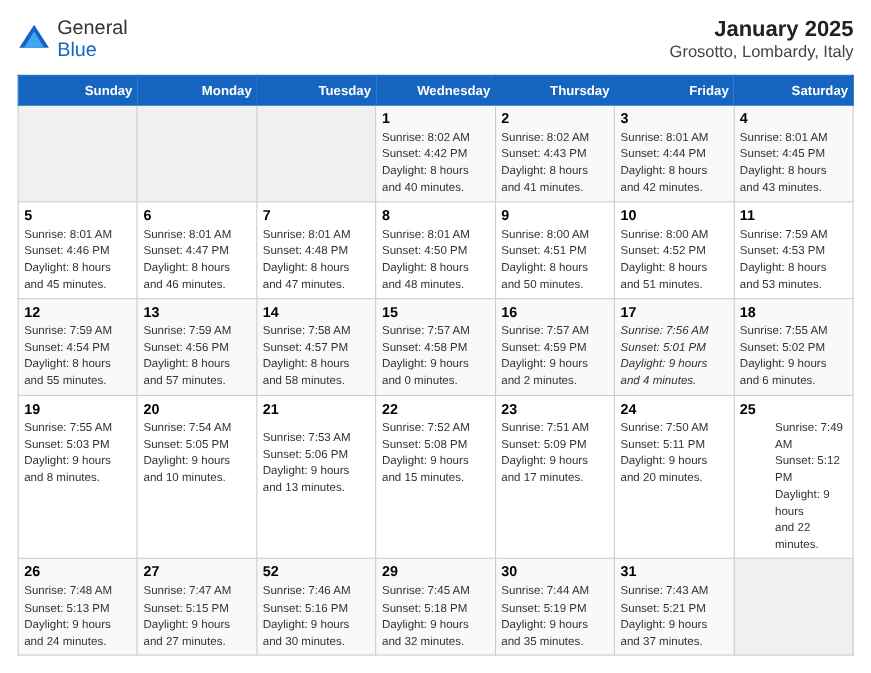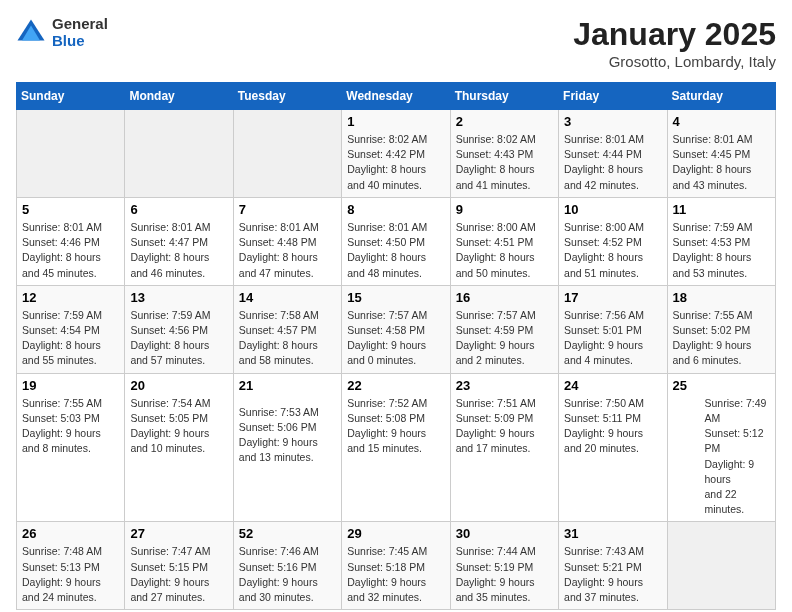--- a/index.html
+++ b/index.html
@@ -15,52 +15,52 @@
       justify-content: space-between;
       align-items: flex-start;
       margin-bottom: 12px;
     }
     .logo {
       display: flex;
       align-items: center;
       gap: 6px;
     }
     .logo-text {
-      font-size: 15px;
-      font-weight: bold;
+      font-size: 18px;
+      font-weight: normal;
       line-height: 1.1;
     }
     .logo-general { color: #333; }
     .logo-blue { color: #1565c0; }
     .logo-icon {
       width: 30px;
       height: 30px;
     }
     .title-block {
       text-align: right;
     }
     .month-title {
-      font-size: 32px;
+      font-size: 20px;
       font-weight: bold;
       color: #222;
     }
     .location {
       font-size: 15px;
       color: #444;
     }
     table {
       width: 100%;
       border-collapse: collapse;
       font-size: 11px;
     }
     thead tr th {
       background: #1565c0;
       color: #fff;
       padding: 6px 4px;
-      text-align: left;
+      text-align: right;
       font-size: 12px;
       font-weight: bold;
       border: 1px solid #1565c0;
     }
     tbody tr td {
       border: 1px solid #ccc;
       vertical-align: top;
       padding: 4px 5px;
       min-height: 80px;
       height: 84px;
@@ -235,21 +235,21 @@
         </td>
         <td>
           <span class="day-num">16</span>
           <div class="day-info" style="white-space: pre-line;">Sunrise: 7:57 AM
 Sunset: 4:59 PM
 Daylight: 9 hours
 and 2 minutes.</div>
         </td>
         <td>
           <span class="day-num">17</span>
-          <div class="day-info" style="white-space: pre-line;">Sunrise: 7:56 AM
+          <div class="day-info" style="white-space: pre-line; font-style: italic;">Sunrise: 7:56 AM
 Sunset: 5:01 PM
 Daylight: 9 hours
 and 4 minutes.</div>
         </td>
         <td>
           <span class="day-num">18</span>
           <div class="day-info" style="white-space: pre-line;">Sunrise: 7:55 AM
 Sunset: 5:02 PM
 Daylight: 9 hours
 and 6 minutes.</div>

